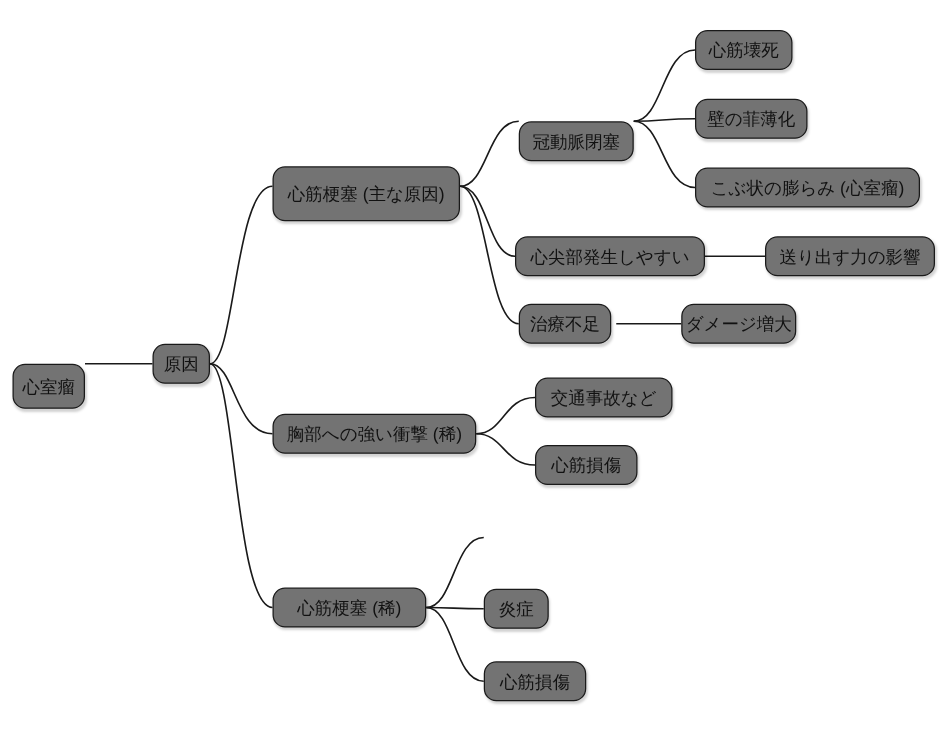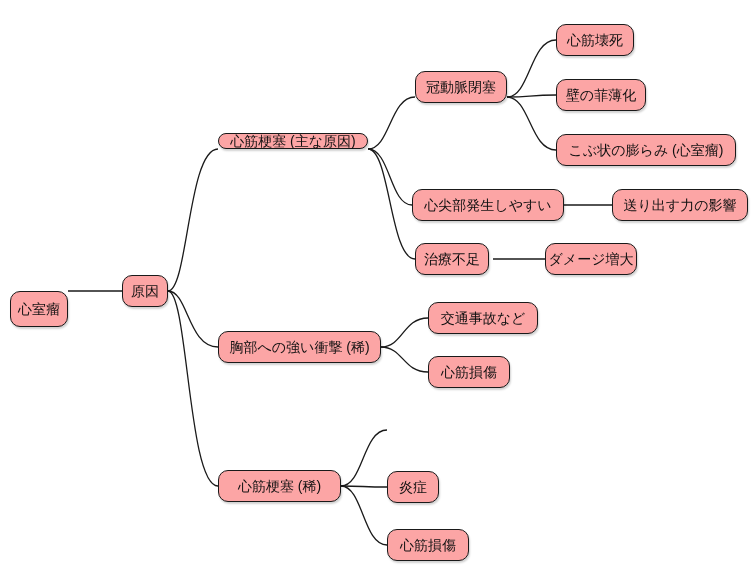--- a/index.html
+++ b/index.html
@@ -24,21 +24,21 @@
   svg.edge-layer path {
     fill: none;
     stroke: #1a1a1a;
     stroke-width: 1.3;
   }
   .node {
     position: absolute;
     display: flex;
     align-items: center;
     justify-content: center;
-    background: #fca5a5;
+    background: #737373;
     border: 1.6px solid #1a1a1a;
     border-radius: 10px;
     box-sizing: border-box;
     box-shadow: 1px 2px 2px rgba(0,0,0,0.18);
     white-space: nowrap;
   }
   .node span {
     font-size: 14px;
     color: #111111;
     line-height: 1;
@@ -68,24 +68,24 @@
     <path d="M341,486 C363,486 363,487 387,487"></path>
     <path d="M341,486 C363,486 363,545 387,545"></path>
   </svg>
 
   <div class="node" style="left:10px;  top:291px; width:58px;  height:36px">
       <span>心室瘤</span>
     </div>
   <div class="node" style="left:122px; top:275px; width:46px;  height:32px">
       <span>原因</span>
     </div>
-  <div class="node" style="left:218px; top:133px; width:150px; height:16px">
+  <div class="node" style="left:218px; top:133px; width:150px; height:44px">
       <span>心筋梗塞 (主な原因)</span>
     </div>
-  <div class="node" style="left:415px; top:71px;  width:92px;  height:32px">
+  <div class="node" style="left:415px; top:97px;  width:92px;  height:32px">
       <span>冠動脈閉塞</span>
     </div>
   <div class="node" style="left:556px; top:24px;  width:78px;  height:32px">
       <span>心筋壊死</span>
     </div>
   <div class="node" style="left:556px; top:134px; width:180px; height:32px">
       <span>こぶ状の膨らみ (心室瘤)</span>
     </div>
   <div class="node" style="left:556px; top:79px;  width:90px;  height:32px">
       <span>壁の菲薄化</span>

